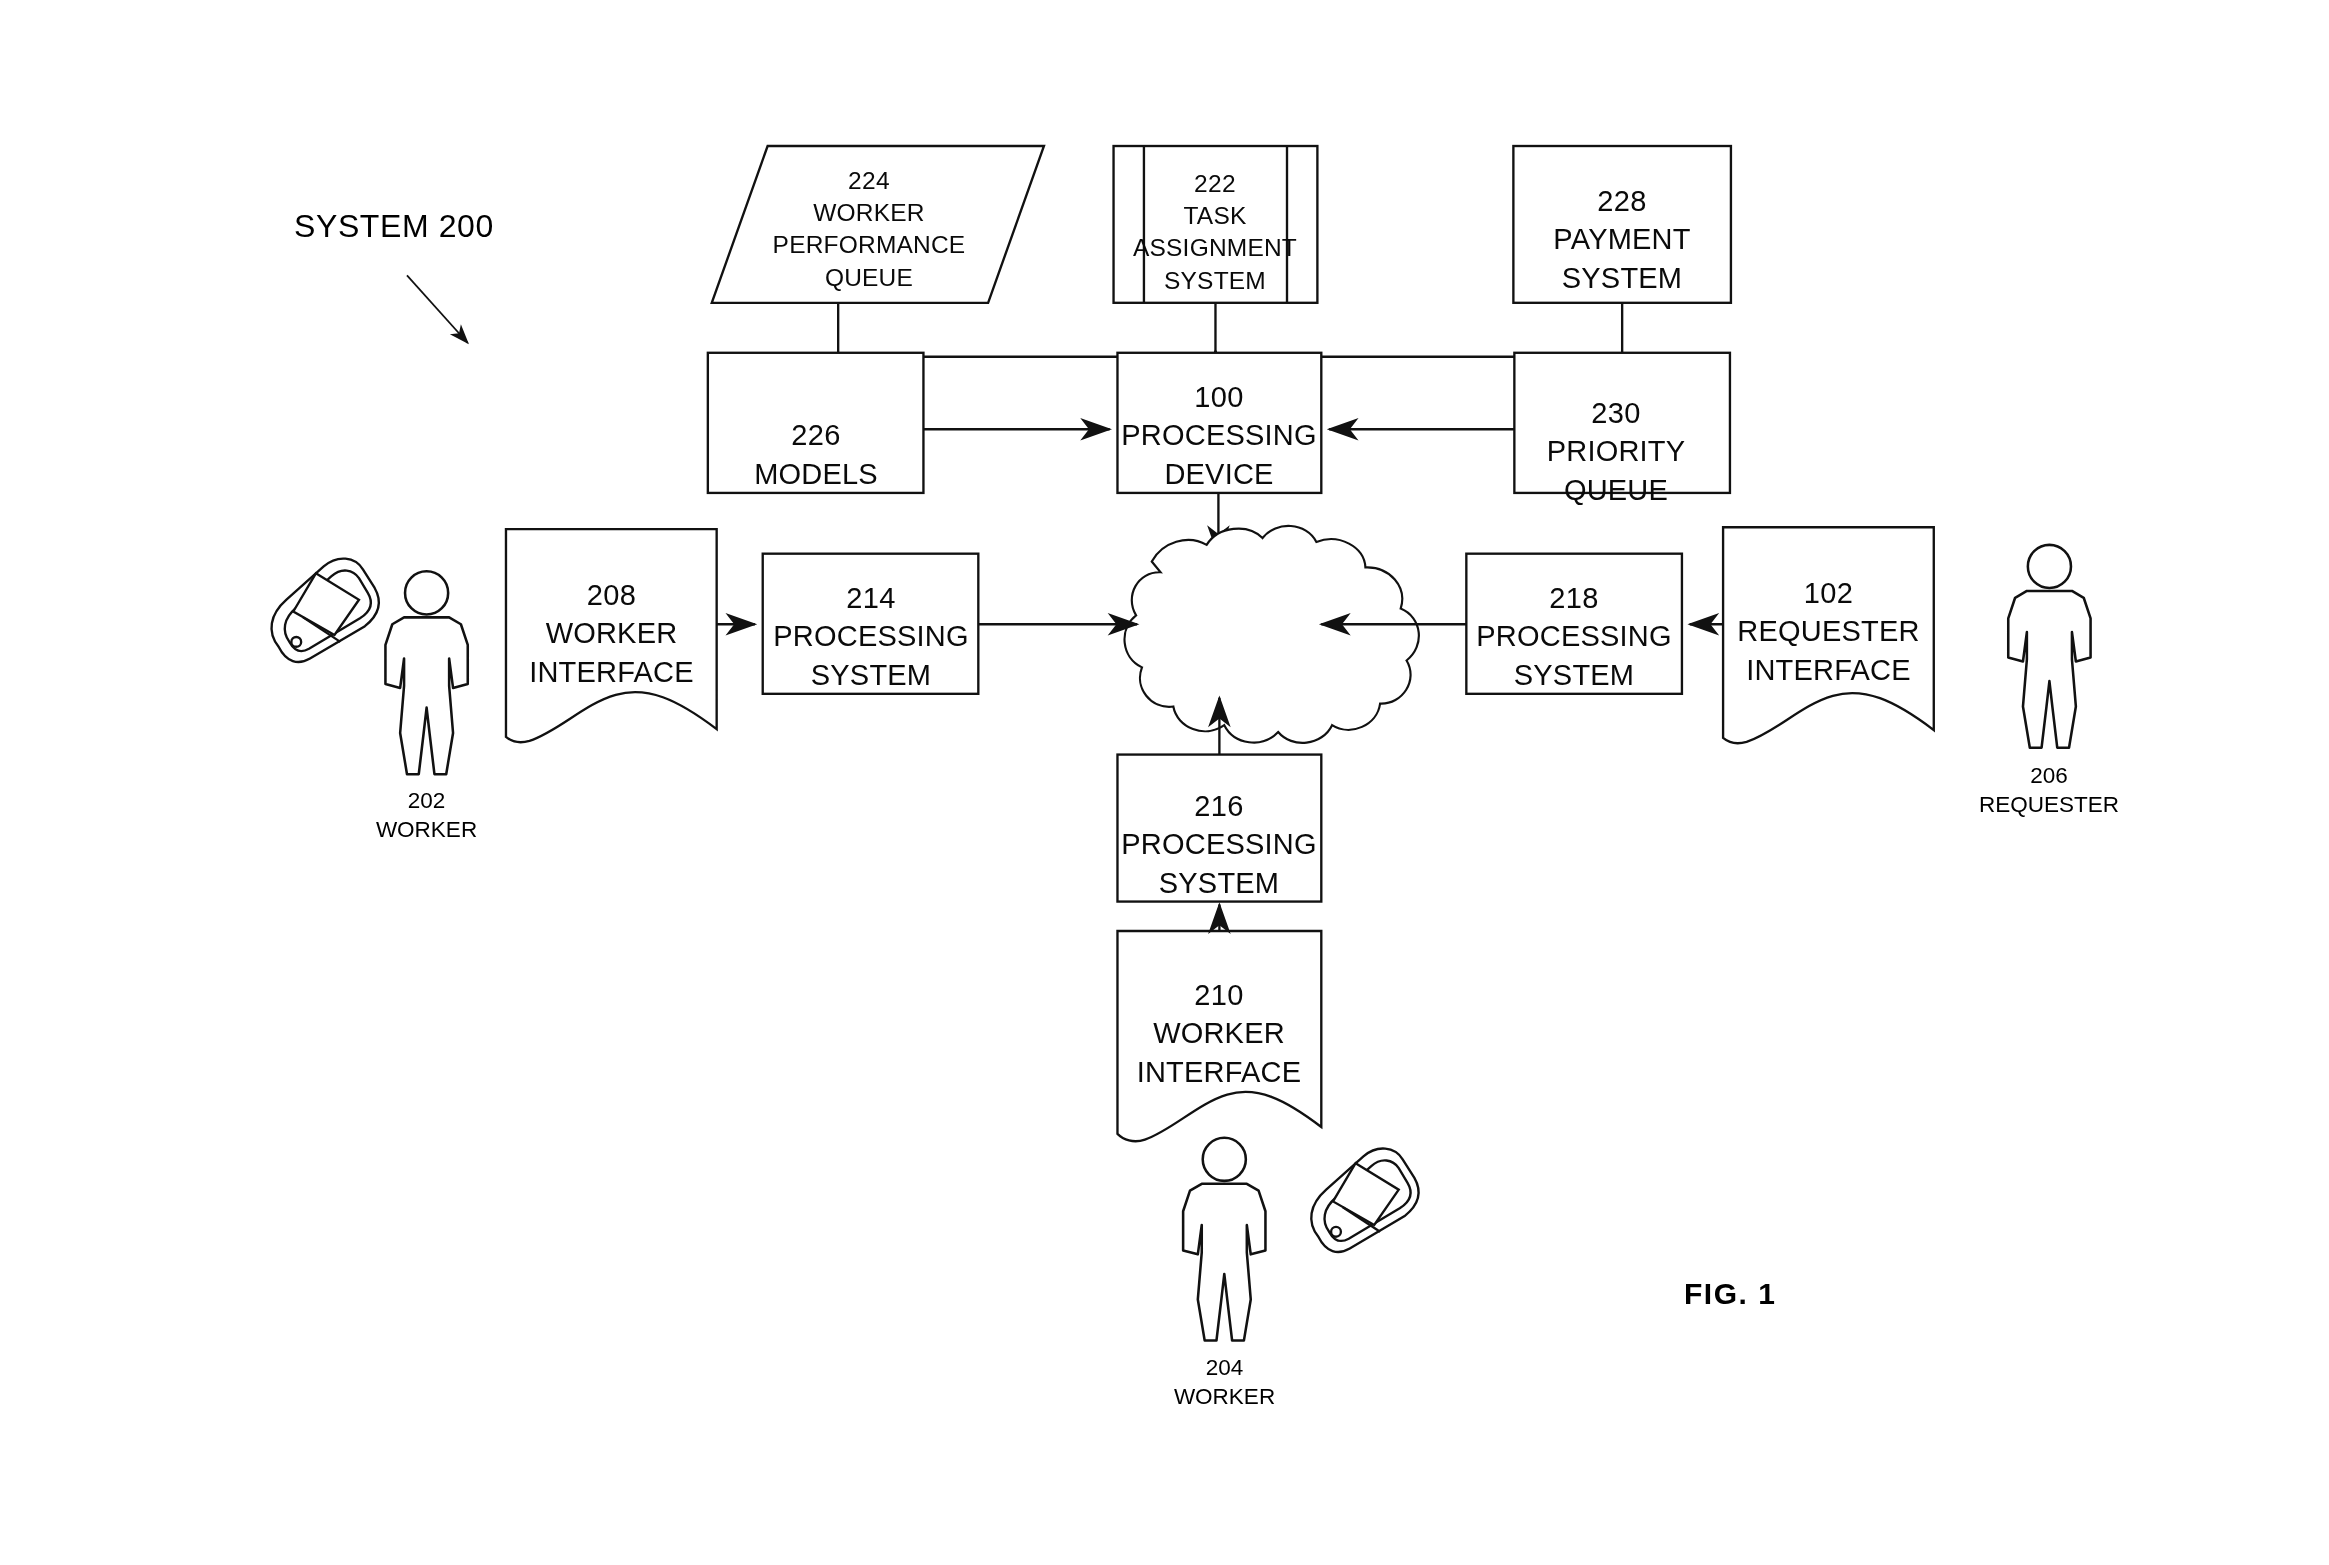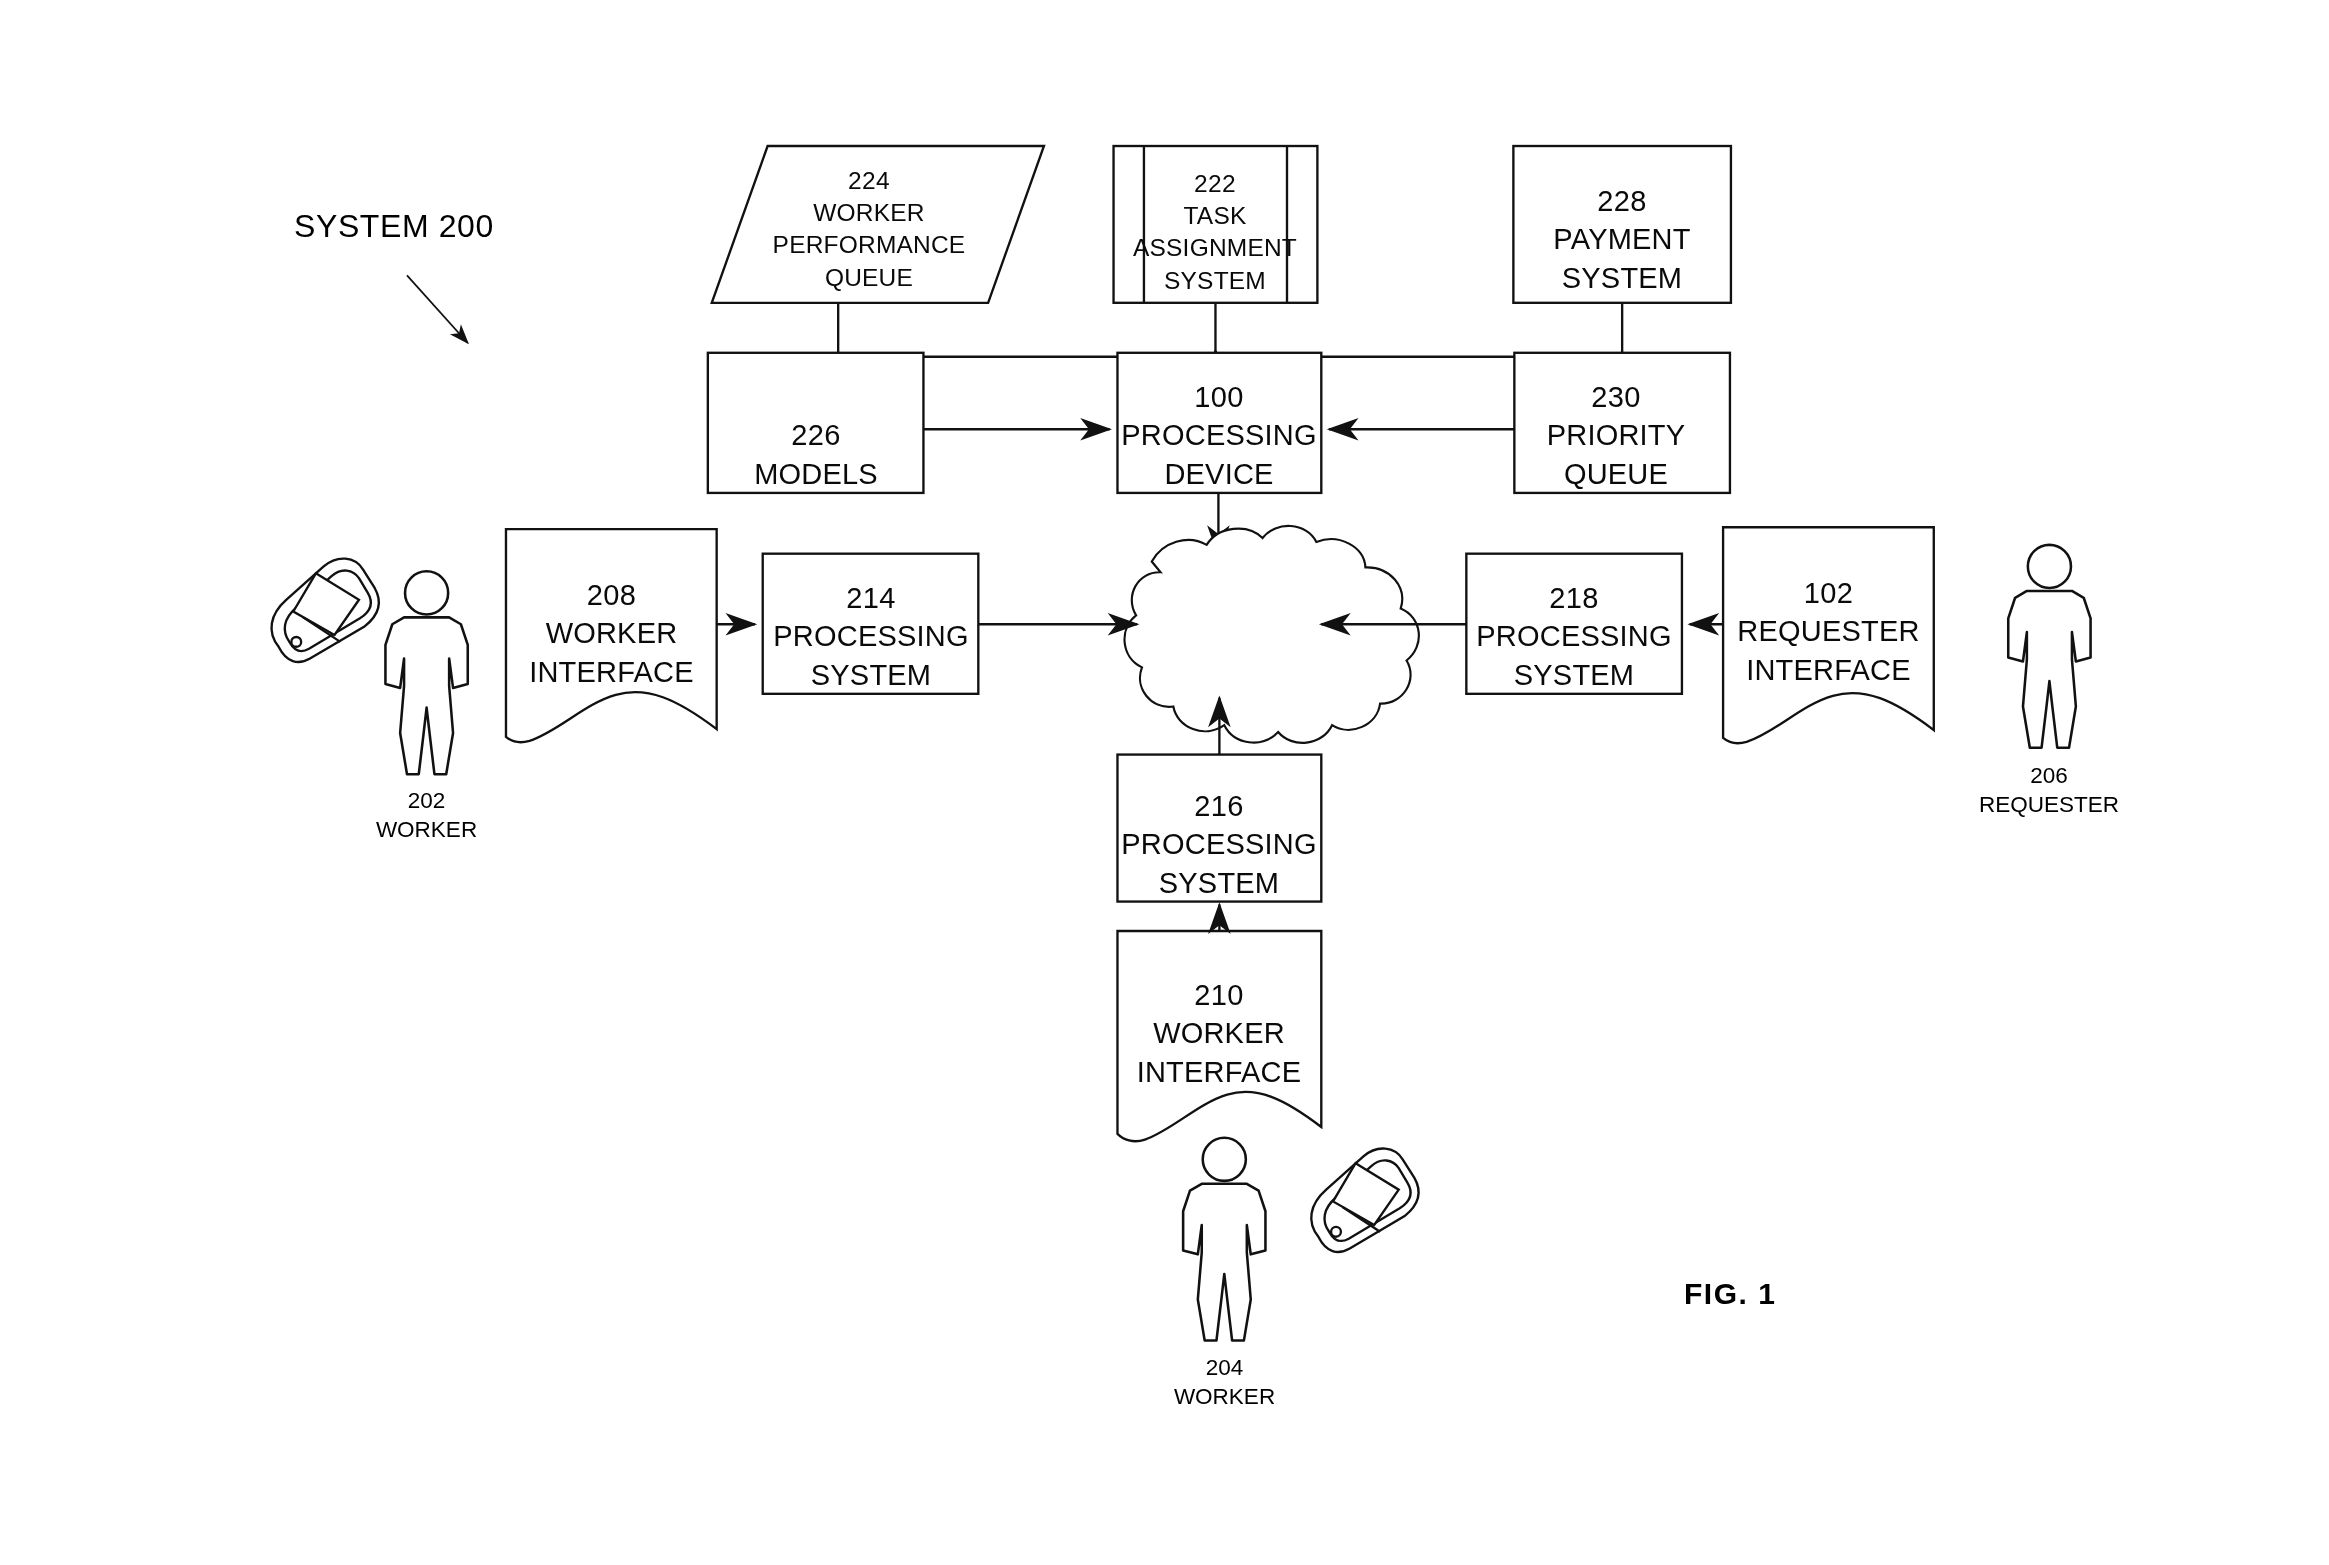--- a/index.html
+++ b/index.html
@@ -247,21 +247,21 @@
     <span class="ref">226</span>
     <span class="nm">MODELS</span>
   </div>
 
   <div class="node-label" style="left:1111px; top:353px; width:216px; height:140px;">
     <span class="ref">100</span>
     <span class="nm">PROCESSING</span>
     <span class="nm">DEVICE</span>
   </div>
 
-  <div class="node-label" style="left:1514px; top:353px; width:204px; height:140px;">
+  <div class="node-label" style="left:1514px; top:369px; width:204px; height:140px;">
     <span class="ref">230</span>
     <span class="nm">PRIORITY</span>
     <span class="nm">QUEUE</span>
   </div>
 
   <div class="node-label" style="left:500px; top:544px; width:223px; height:147px;">
     <span class="ref">208</span>
     <span class="nm">WORKER</span>
     <span class="nm">INTERFACE</span>
   </div>

